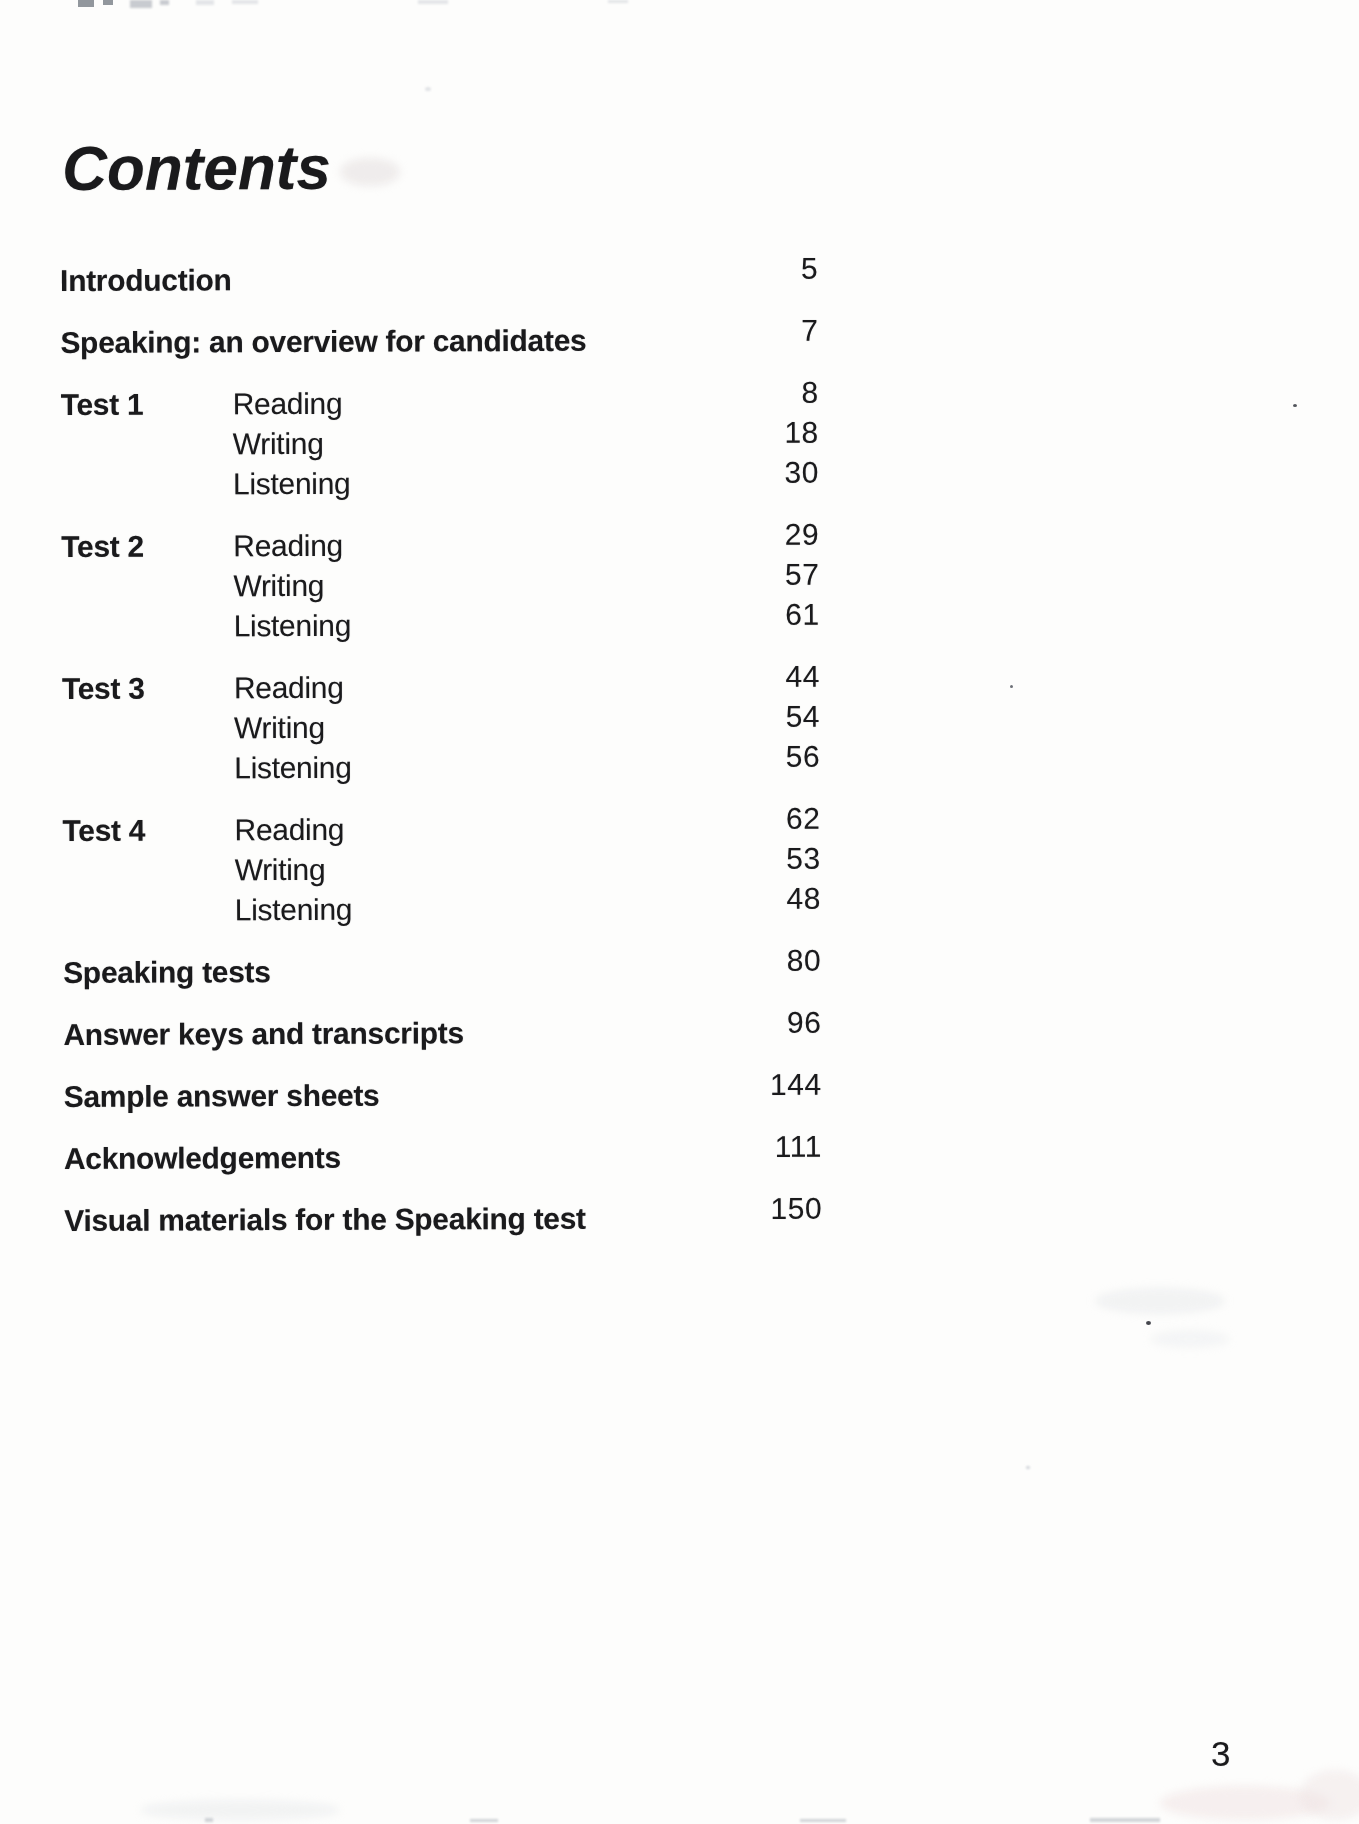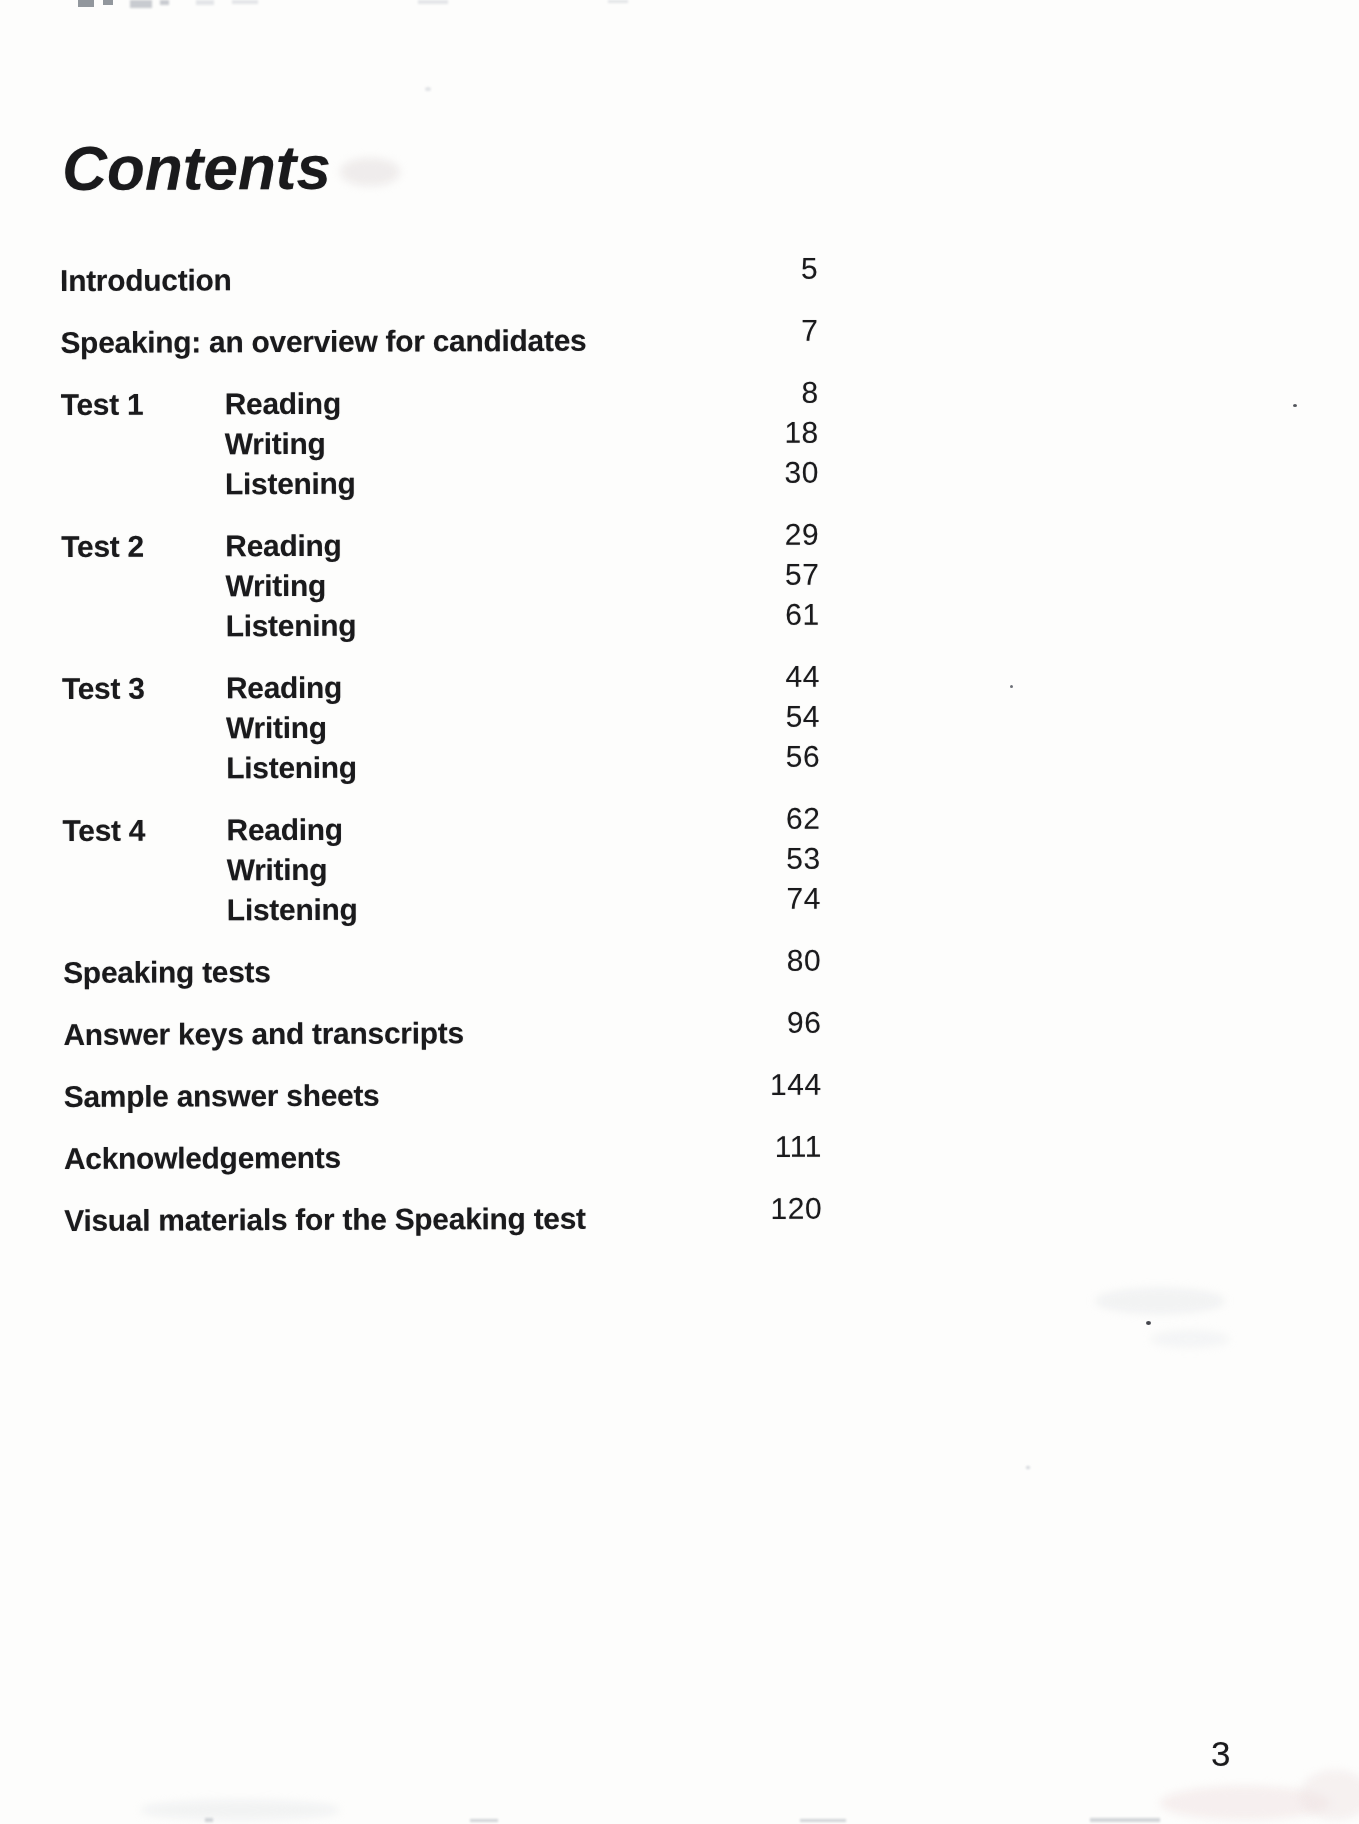--- a/index.html
+++ b/index.html
@@ -53,23 +53,23 @@
   .toc-label {
     position: absolute;
     left: 0;
     white-space: nowrap;
     font-weight: 700;
     letter-spacing: -0.3px;
     text-shadow: 0 0 1px rgba(20,20,25,0.3);
   }
   .toc-sublabel {
     position: absolute;
-    left: 164px;
+    left: 172px;
     white-space: nowrap;
-    font-weight: 700;
+    font-weight: 400;
     letter-spacing: -0.3px;
     text-shadow: 0 0 1px rgba(20,20,25,0.3);
     text-align: right;
   }
   .toc-page-num {
     position: absolute;
     right: 0;
     top: -9px;
     font-weight: 400;
     letter-spacing: 0.5px;
@@ -180,21 +180,21 @@
       <span class="toc-page-num">62</span>
     </div>
       <div class="toc-row minor">
       <span class="toc-label"></span>
       <span class="toc-sublabel">Writing</span>
       <span class="toc-page-num">53</span>
     </div>
       <div class="toc-row minor">
       <span class="toc-label"></span>
       <span class="toc-sublabel">Listening</span>
-      <span class="toc-page-num">74</span>
+      <span class="toc-page-num">48</span>
     </div>
       <div class="toc-row major">
       <span class="toc-label">Speaking tests</span>
       <span class="toc-sublabel"></span>
       <span class="toc-page-num">80</span>
     </div>
       <div class="toc-row major">
       <span class="toc-label">Answer keys and transcripts</span>
       <span class="toc-sublabel"></span>
       <span class="toc-page-num">96</span>
@@ -205,21 +205,21 @@
       <span class="toc-page-num">144</span>
     </div>
       <div class="toc-row major">
       <span class="toc-label">Acknowledgements</span>
       <span class="toc-sublabel"></span>
       <span class="toc-page-num">111</span>
     </div>
       <div class="toc-row major">
       <span class="toc-label">Visual materials for the Speaking test</span>
       <span class="toc-sublabel"></span>
-      <span class="toc-page-num">120</span>
+      <span class="toc-page-num">150</span>
     </div>
     </section>
 
   <div class="artifact speck-dark" style="left:1293px; top:404px;  width:4px; height:3px;"></div>
   <div class="artifact speck-mid" style="left:1010px; top:685px;  width:3px; height:3px;"></div>
   <div class="artifact speck-dark" style="left:1146px; top:1321px; width:5px; height:4px; background:#44464c;"></div>
   <div class="artifact speck-light" style="left:1026px; top:1466px; width:4px; height:3px;"></div>
   <div class="artifact speck-light" style="left:425px;  top:87px;   width:6px; height:4px; opacity:0.6;"></div>
 
   <div class="artifact smudge" style="left:1095px; top:1288px; width:130px; height:26px; background:rgba(226,227,230,0.4);"></div>

